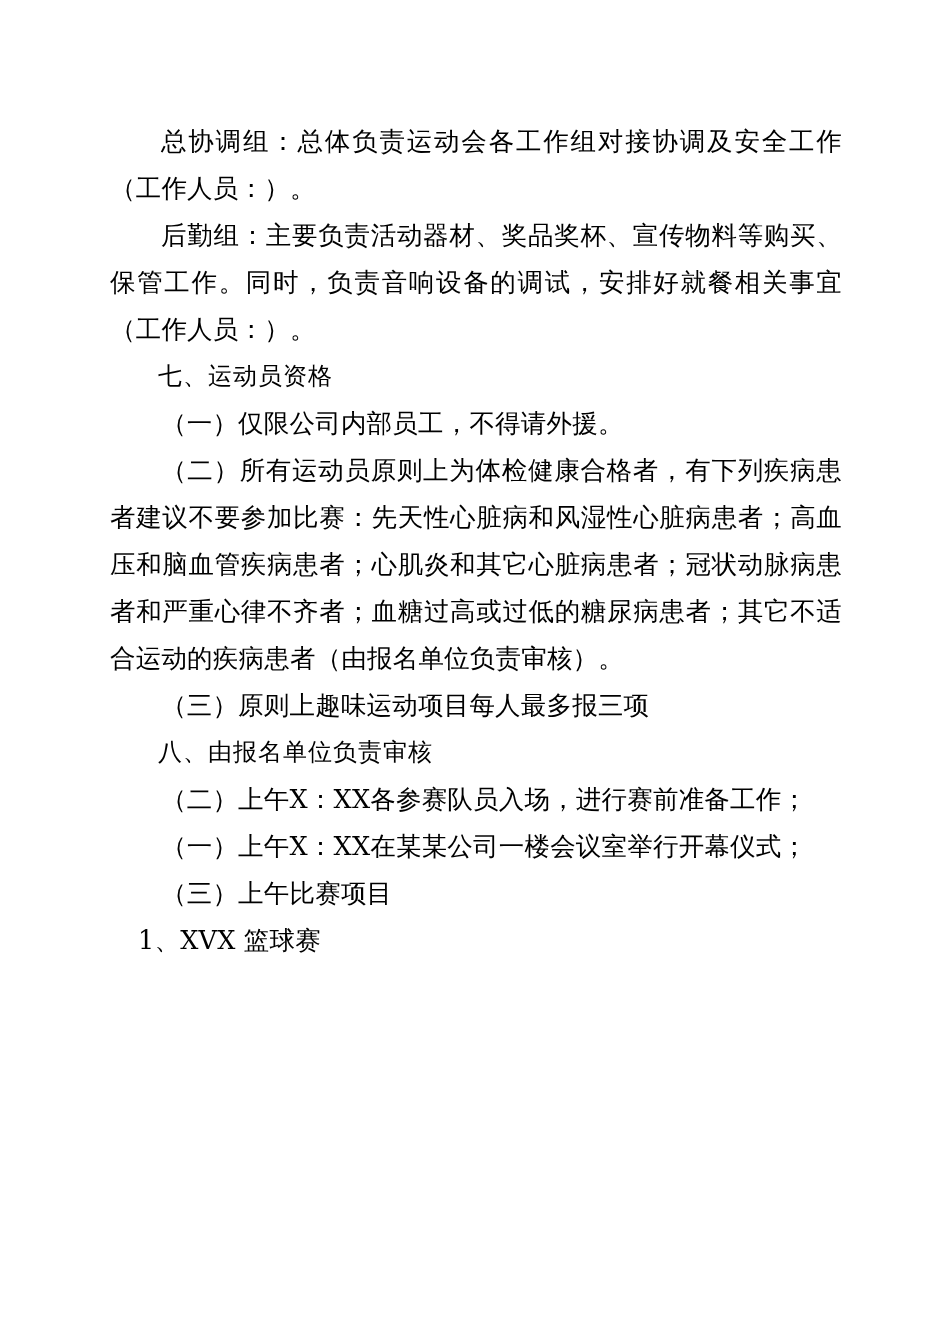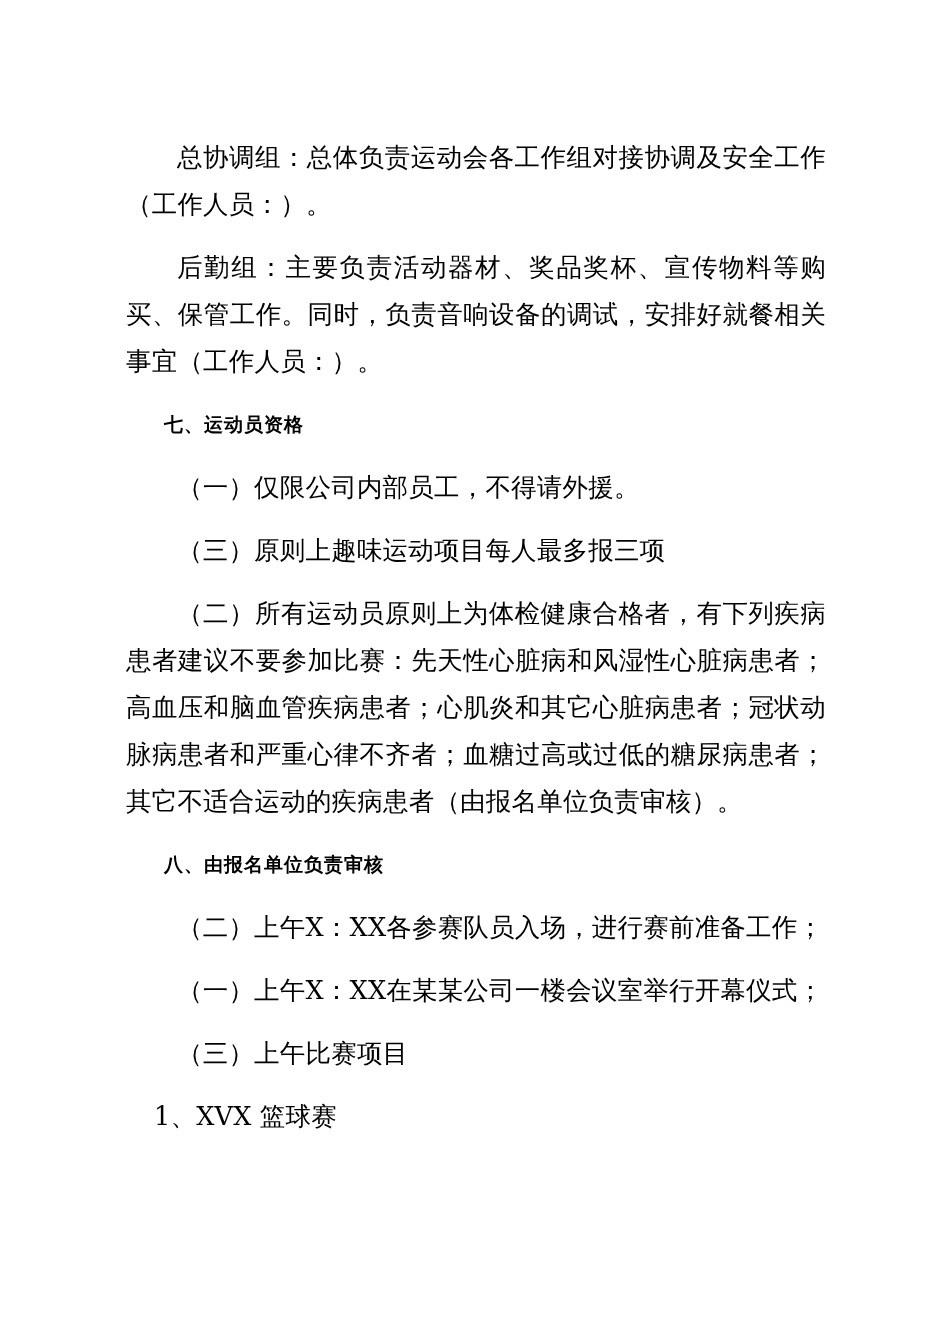--- a/index.html
+++ b/index.html
@@ -20,31 +20,31 @@
     overflow: hidden;
   }
   .doc-body {
     font-size: 25.5px;
     line-height: 47px;
     letter-spacing: 0.2px;
     text-align: justify;
     text-justify: inter-ideograph;
   }
   p {
-    margin: 16px;
+    margin: 0;
     padding: 0;
   }
   .para {
     text-indent: 2em;
   }
   .heading {
     text-indent: 2em;
     font-family: "DejaVu Sans", "Liberation Sans", sans-serif;
-    font-weight: bold;
-    font-size: 19px;
+    font-weight: normal;
+    font-size: 24px;
     line-height: 47px;
     letter-spacing: 1px;
   }
   .sub-item {
     text-indent: 2em;
   }
   .list-item {
     text-indent: 1.1em;
   }
 </style>
@@ -53,22 +53,22 @@
 
 <div class="page">
   <div class="doc-body">
 
     <p class="para">总协调组：总体负责运动会各工作组对接协调及安全工作（工作人员：）。</p>
     <p class="para">后勤组：主要负责活动器材、奖品奖杯、宣传物料等购买、保管工作。同时，负责音响设备的调试，安排好就餐相关事宜（工作人员：）。</p>
 
     <p class="heading">七、运动员资格</p>
 
     <p class="sub-item">（一）仅限公司内部员工，不得请外援。</p>
+    <p class="sub-item">（二）所有运动员原则上为体检健康合格者，有下列疾病患者建议不要参加比赛：先天性心脏病和风湿性心脏病患者；高血压和脑血管疾病患者；心肌炎和其它心脏病患者；冠状动脉病患者和严重心律不齐者；血糖过高或过低的糖尿病患者；其它不适合运动的疾病患者（由报名单位负责审核）。</p>
     <p class="sub-item">（三）原则上趣味运动项目每人最多报三项</p>
-    <p class="sub-item">（二）所有运动员原则上为体检健康合格者，有下列疾病患者建议不要参加比赛：先天性心脏病和风湿性心脏病患者；高血压和脑血管疾病患者；心肌炎和其它心脏病患者；冠状动脉病患者和严重心律不齐者；血糖过高或过低的糖尿病患者；其它不适合运动的疾病患者（由报名单位负责审核）。</p>
 
     <p class="heading">八、由报名单位负责审核</p>
 
     <p class="sub-item">（二）上午X：XX各参赛队员入场，进行赛前准备工作；</p>
     <p class="sub-item">（一）上午X：XX在某某公司一楼会议室举行开幕仪式；</p>
     <p class="sub-item">（三）上午比赛项目</p>
 
     <p class="list-item">1、XVX 篮球赛</p>
 
   </div>

